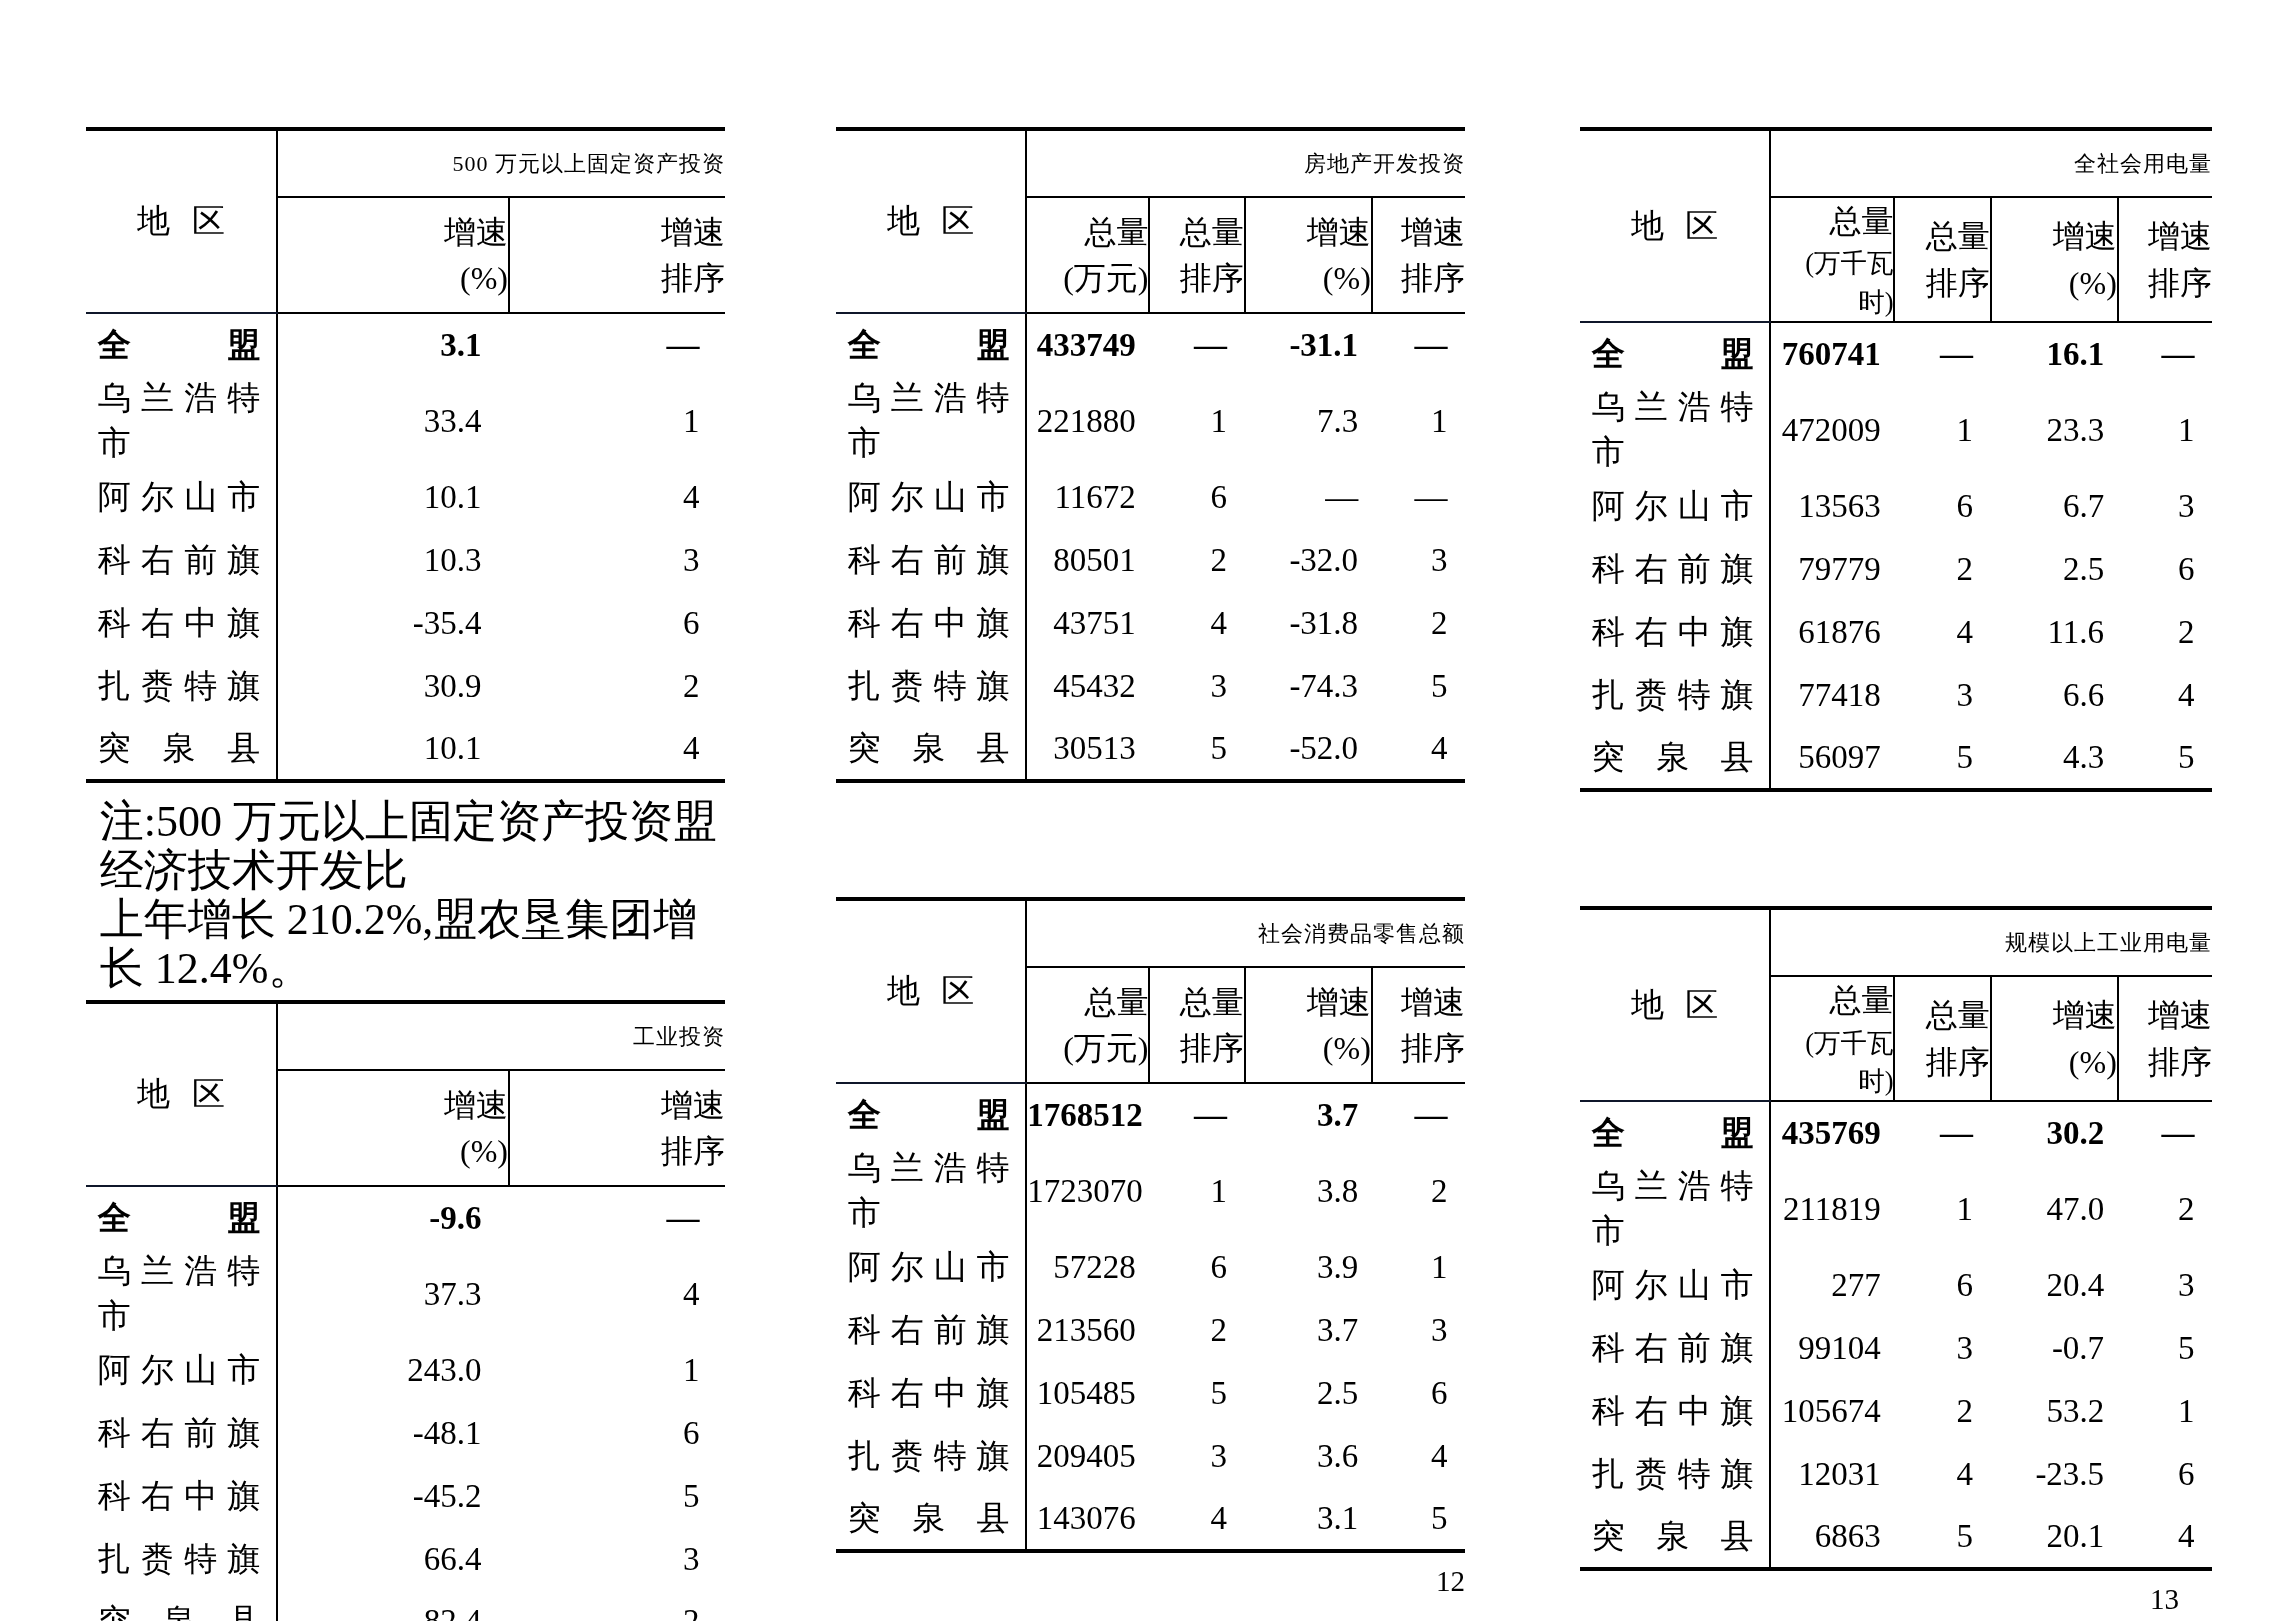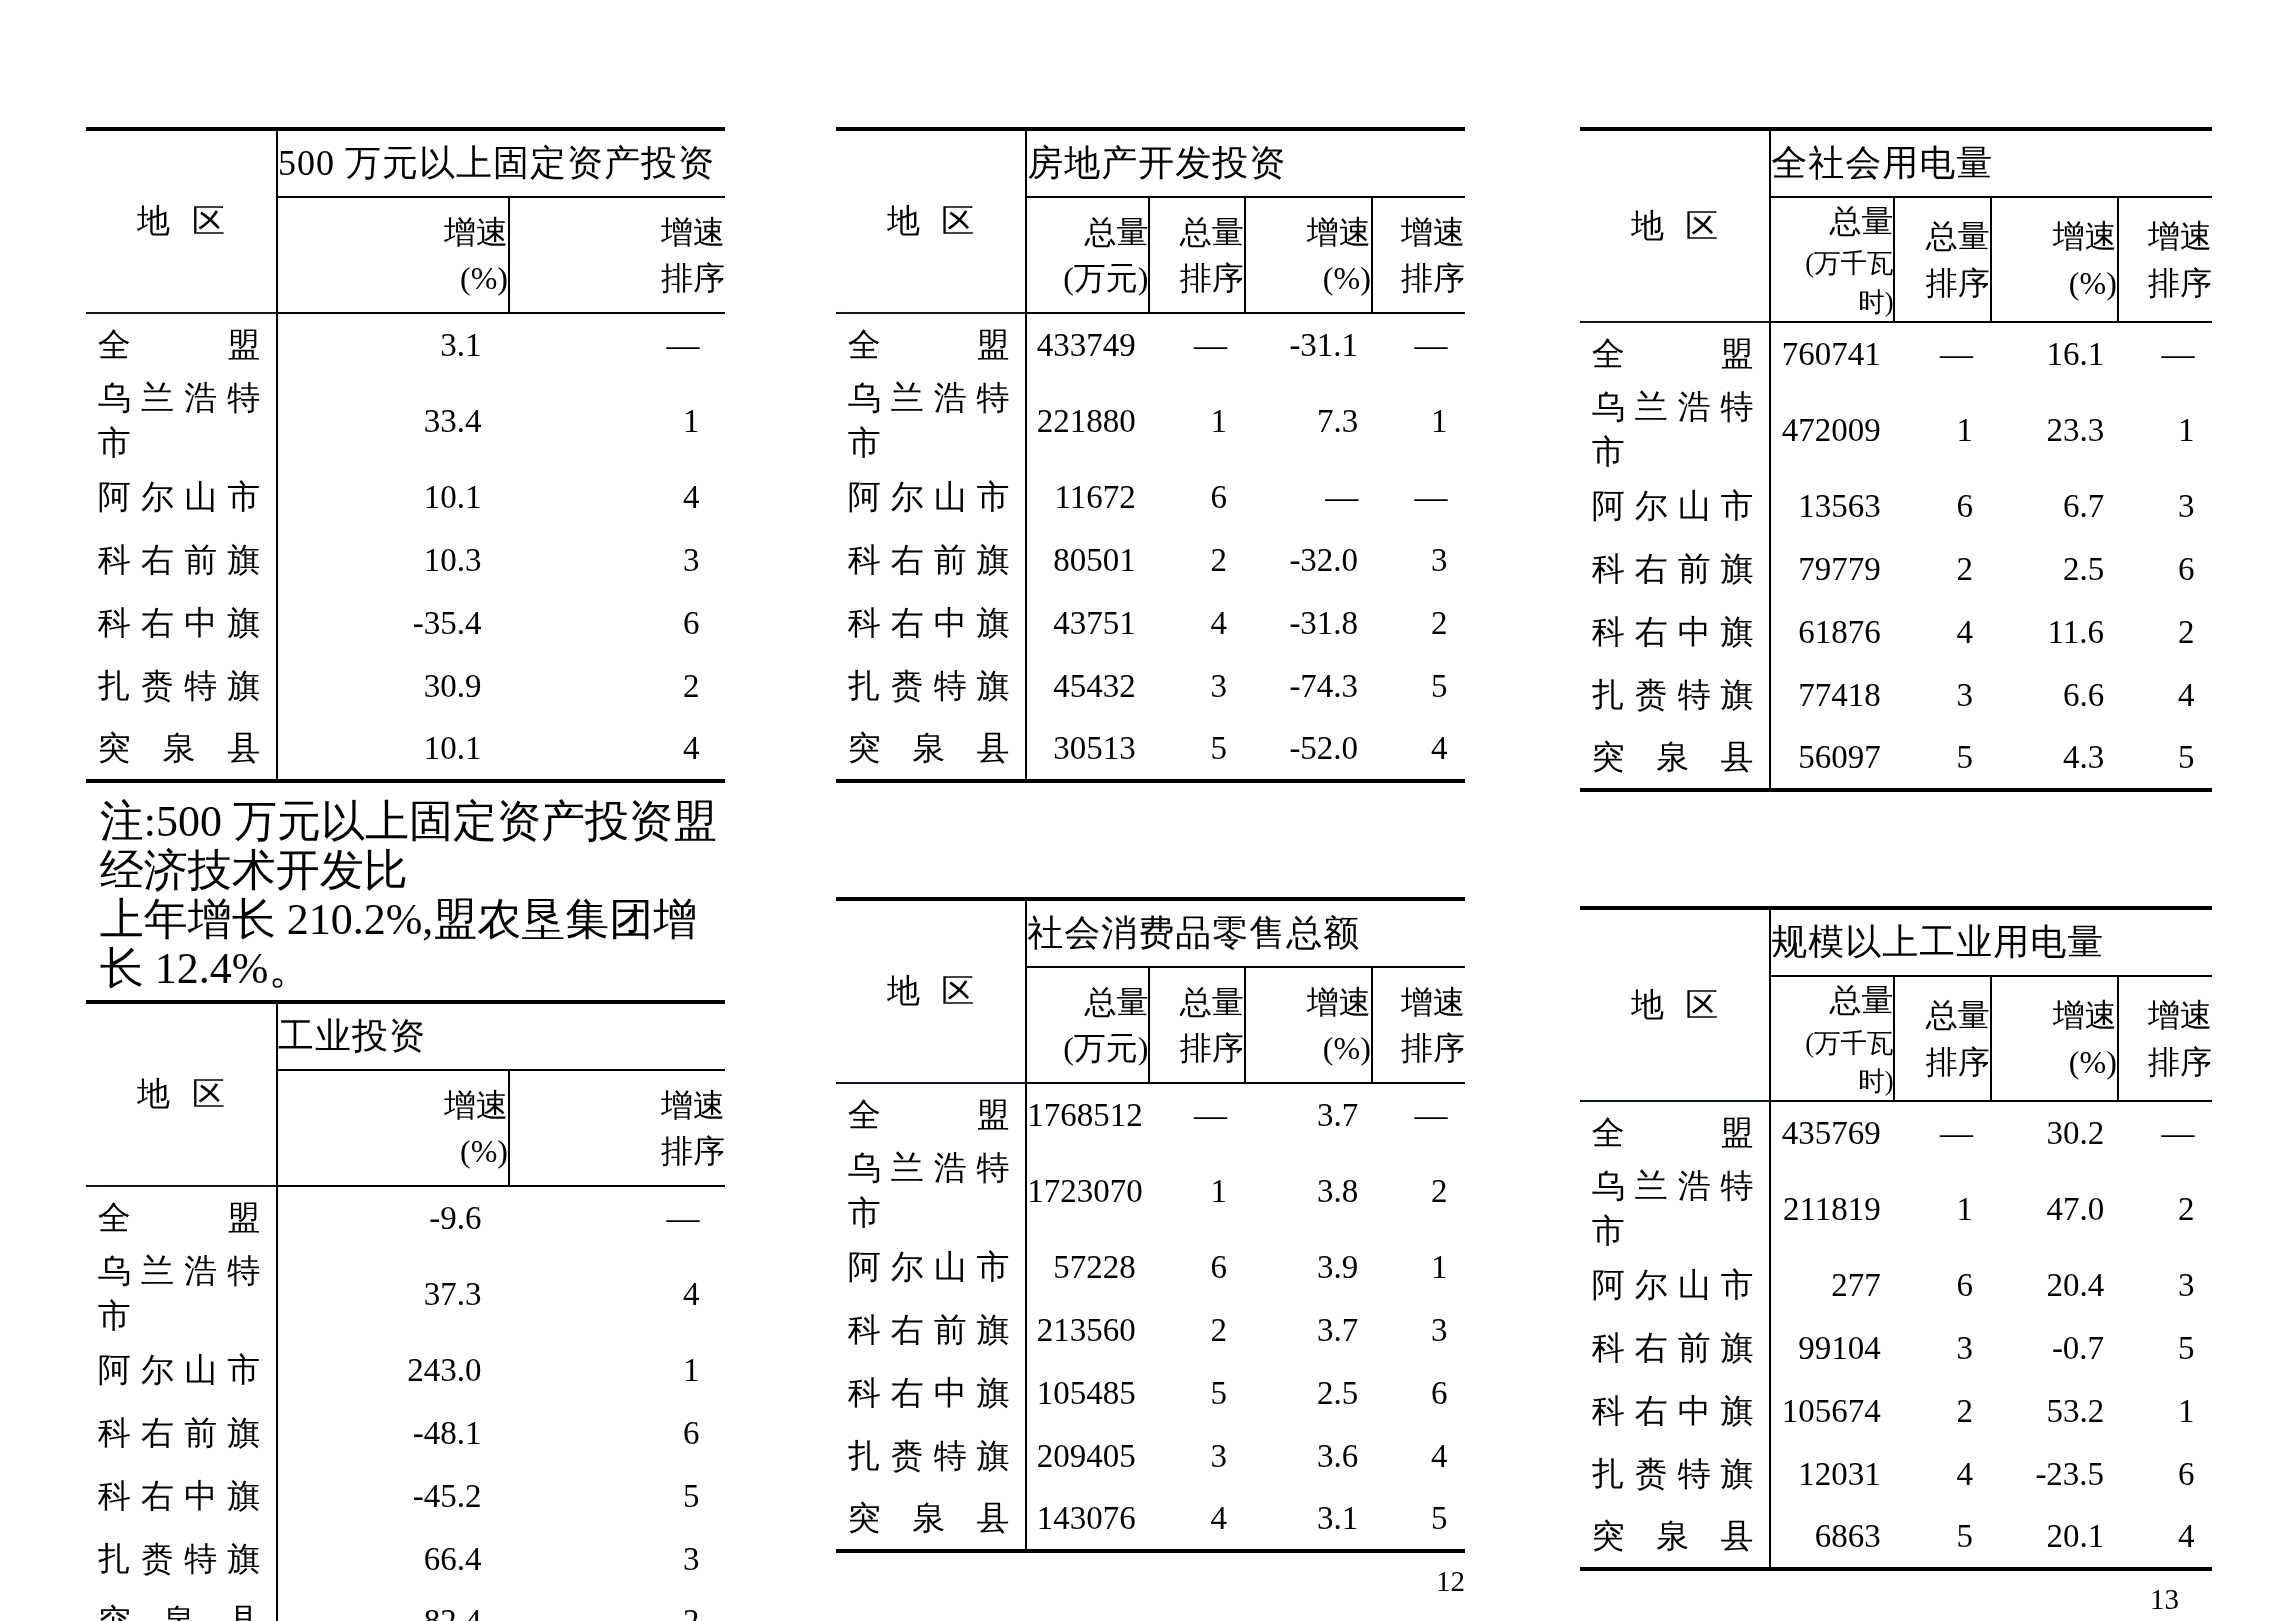--- a/index.html
+++ b/index.html
@@ -22,32 +22,32 @@
   #col2 .t2,#col3 .t2{margin-top:114px;}
   #col1 .t2{margin-top:7.8px;}
   td{padding:0;vertical-align:middle;}
 
   .region-head{
     border-right:2px solid #000;border-bottom:2px solid #0f172a;
     font-size:33px;text-align:justify;text-align-last:justify;-moz-text-align-last:justify;
     padding:0 51px;
   }
   .title-cell{
-    border-bottom:2px solid #000;text-align:left;
-    font-size:36px;height:65px;letter-spacing:1px;
+    border-bottom:2px solid #000;text-align:right;
+    font-size:22px;height:65px;letter-spacing:1px;
   }
   .ch{
     border-bottom:2px solid #000;border-left:2px solid #000;
     text-align:right;font-size:32px;height:114px;
   }
   .ch div{line-height:1.45;}
   .ch .small{font-size:26.5px;}
 
   tr.body{height:63px;}
-  tr.total td{font-weight:normal;}
+  tr.total td{font-weight:bold;}
   .rn{
     border-right:2px solid #000;font-size:33px;
     text-align:justify;text-align-last:justify;-moz-text-align-last:justify;
     padding:0 15.7px 0 11.8px;
   }
   .num{text-align:right;font-size:33px;padding-right:13.7px;}
   .rank{text-align:right;font-size:33px;padding-right:17.6px;}
   .w2 .num{padding-right:27.4px;}
   .w2 .rank{padding-right:25.5px;}
 

